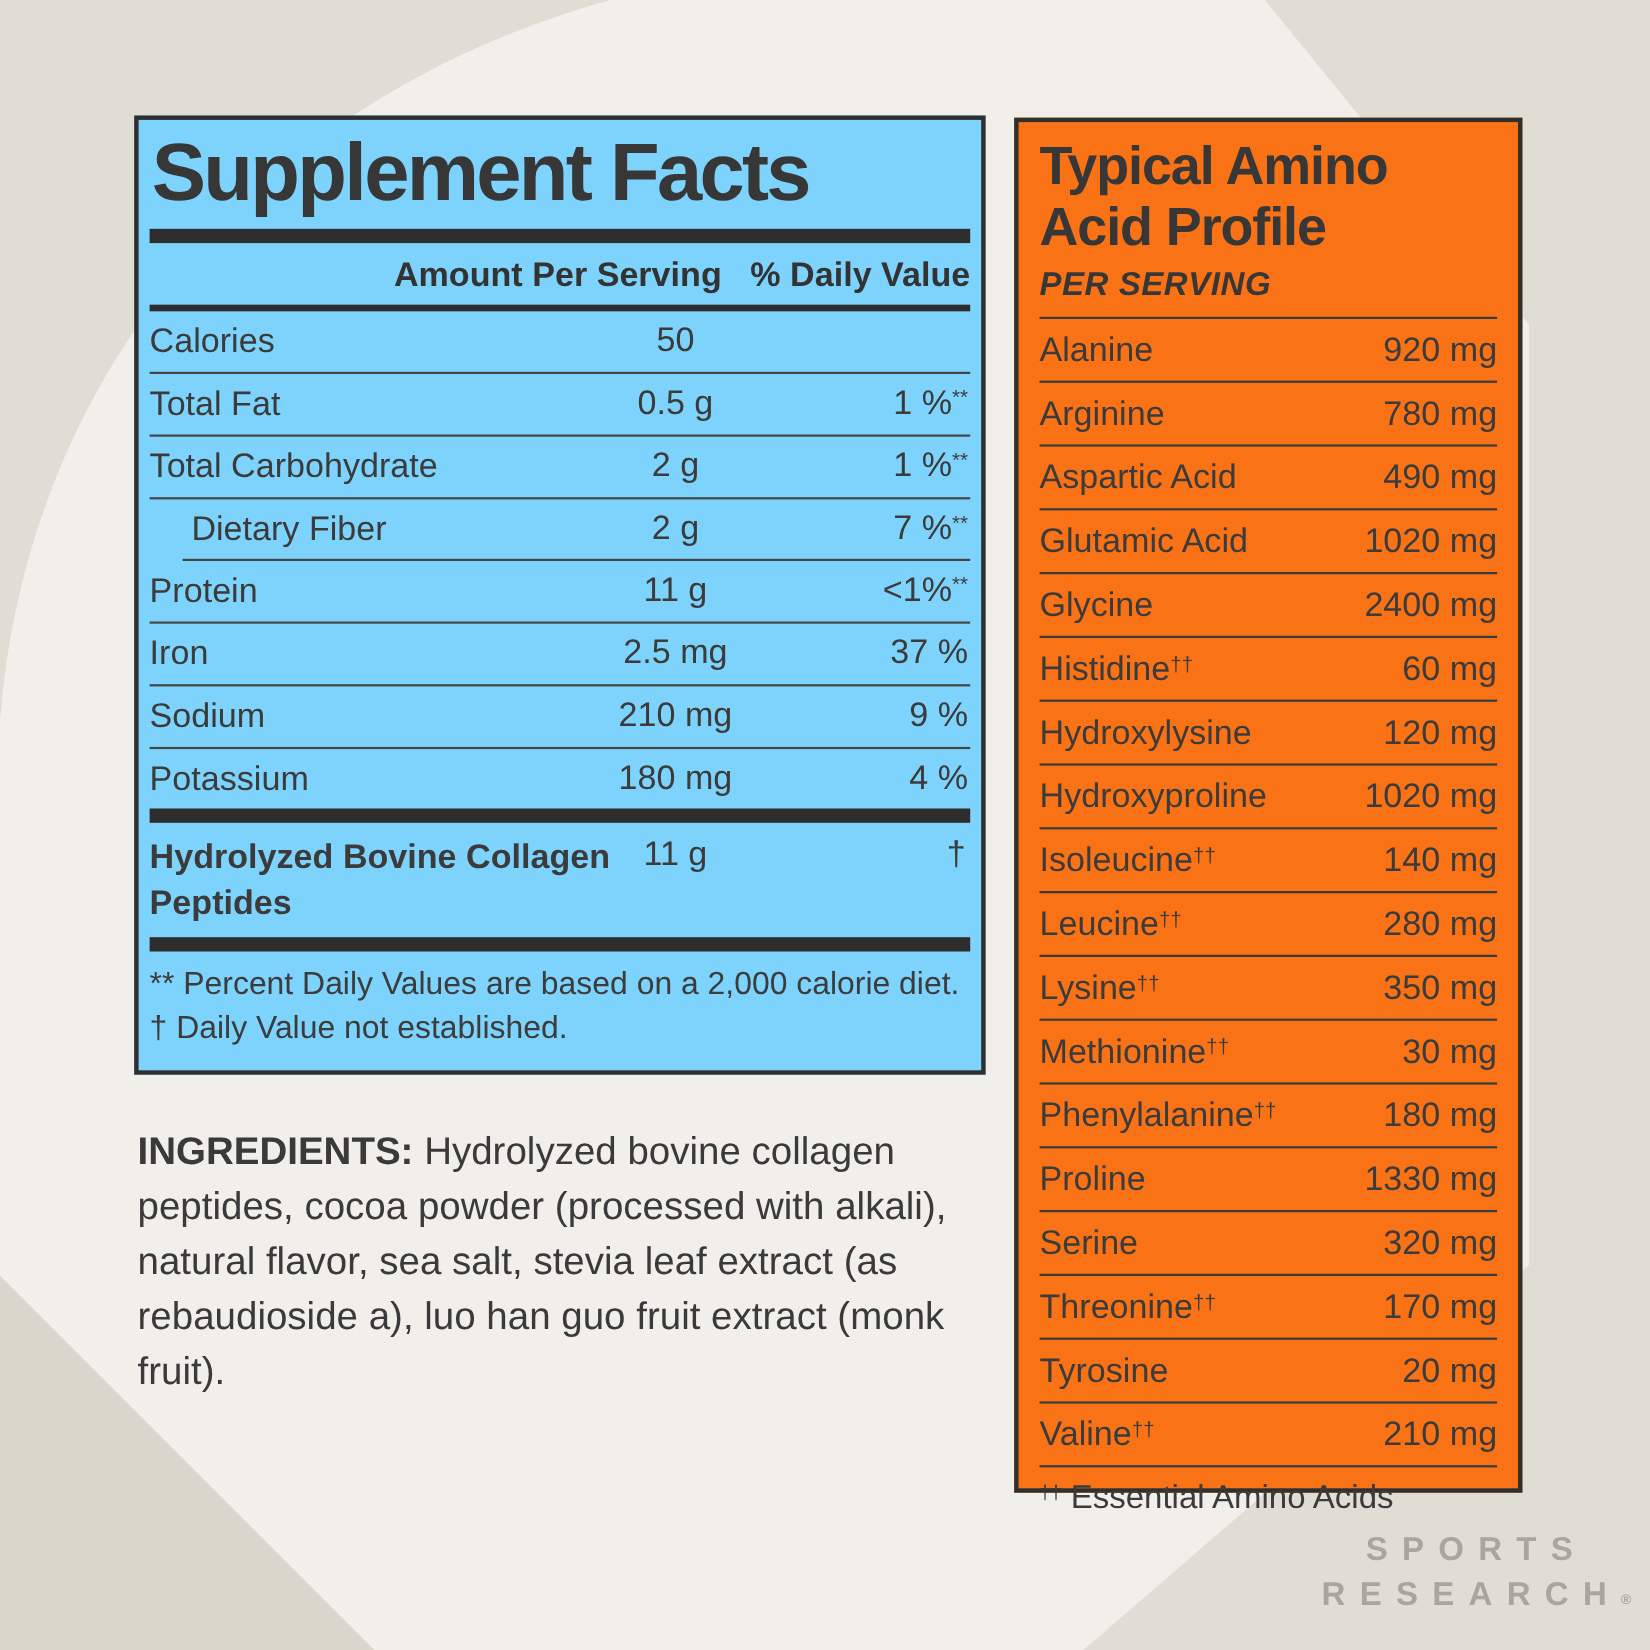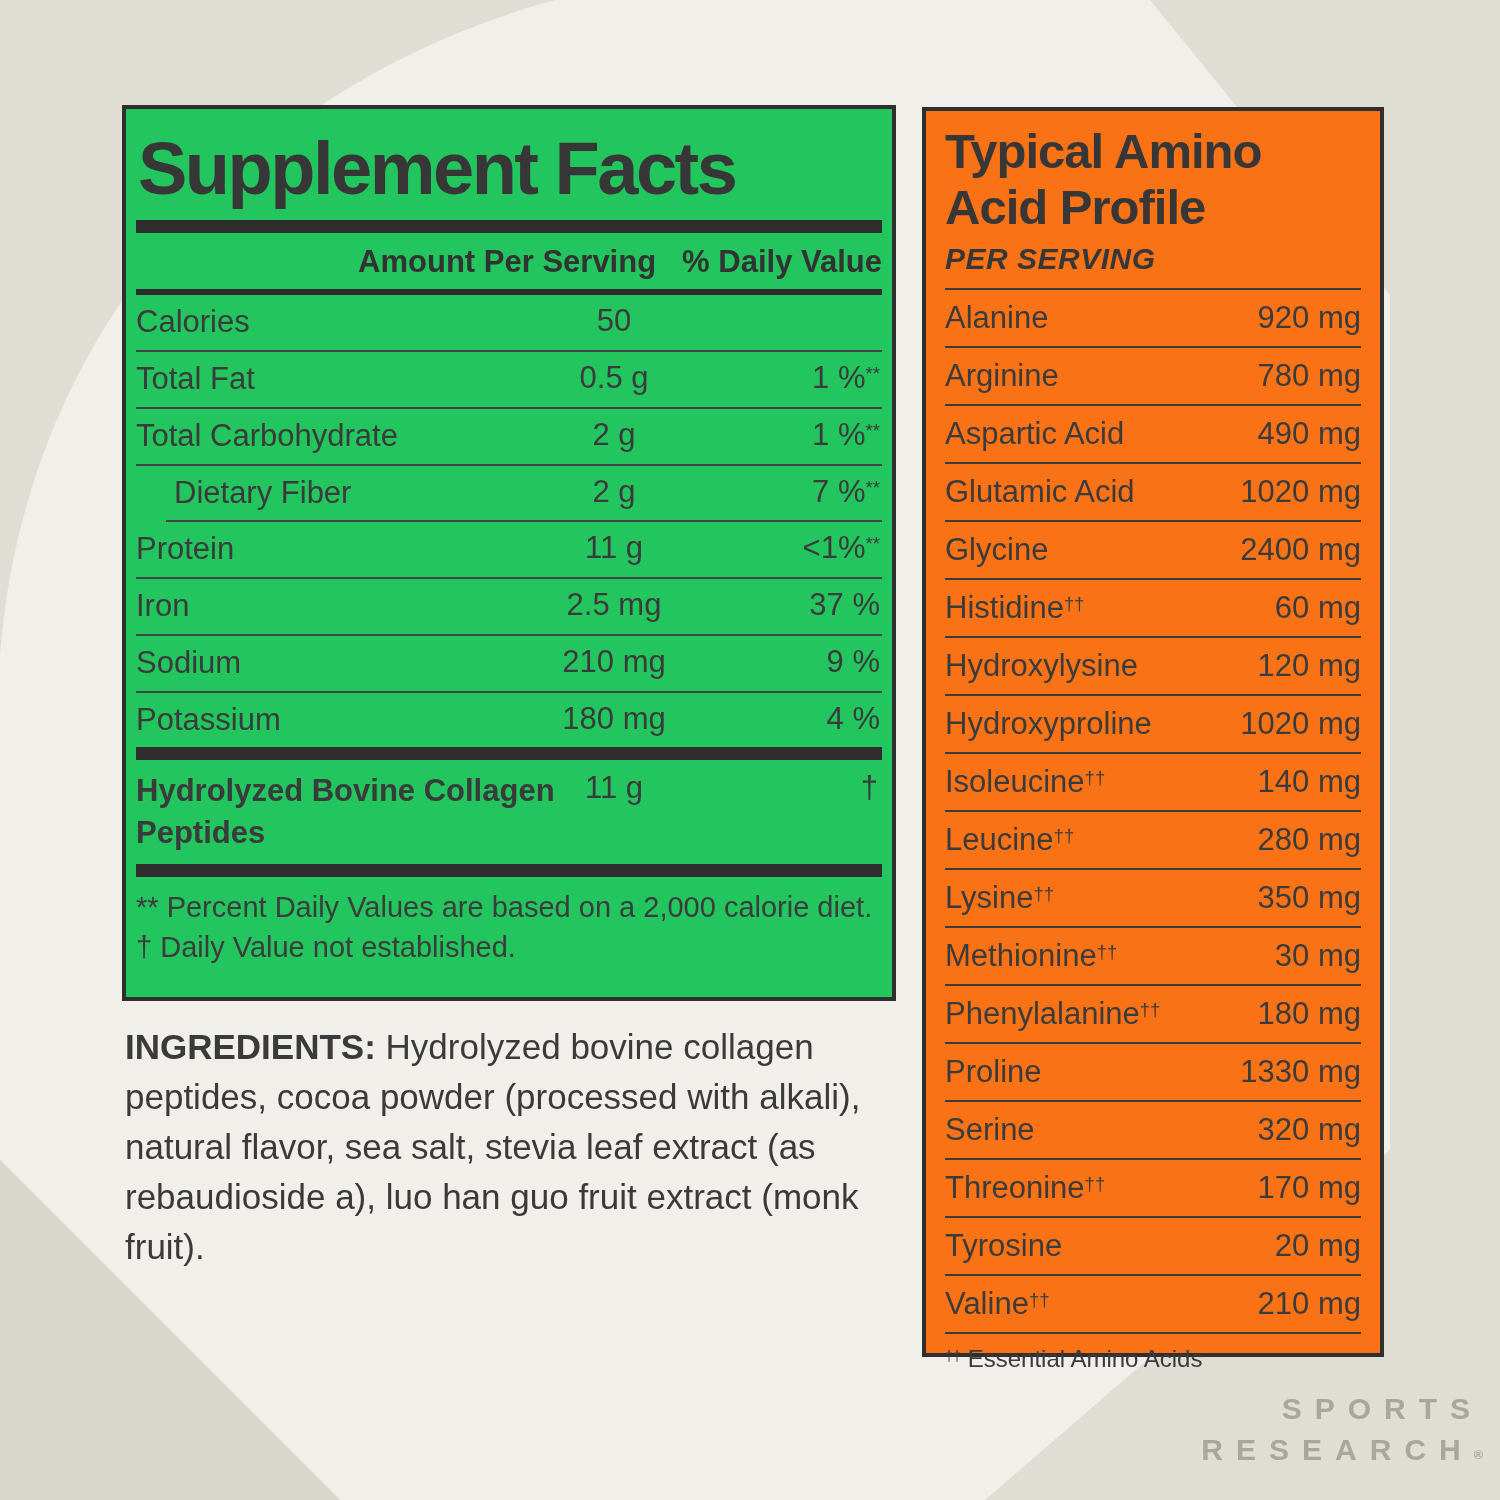--- a/index.html
+++ b/index.html
@@ -8,21 +8,21 @@
     background:#e0ddd4;
     font-family:"Liberation Sans", sans-serif;
     color:#3b3b3b;
     -webkit-font-smoothing:antialiased;
   }
   #bg-art{position:absolute;left:0;top:0;width:1500px;height:1500px;}
 
   
   #sf-panel{
     position:absolute;left:122px;top:105px;width:746px;height:864px;
-    background:#22c55e;border:4px solid #2f2f2f;padding:12px 10px;
+    background:#7dd3fc;border:4px solid #2f2f2f;padding:0 10px;
     box-sizing:content-box;
   }
   .sf-title{
     font-size:74px;font-weight:700;letter-spacing:-2.5px;color:#373737;
     line-height:1.02;margin:10px 0 0 2px;white-space:nowrap;
   }
   .sf-serving{font-size:31px;line-height:1.30;margin-top:12px;color:#3b3b3b;}
   .bar-thick{height:13px;background:#2d2d2d;}
   .bar-med{height:6px;background:#2d2d2d;}
   #sf-bar1{margin-top:14px;}
@@ -61,36 +61,36 @@
     font-size:49px;font-weight:700;letter-spacing:-1px;color:#373737;
     line-height:1.15;margin-top:12px;
   }
   .aa-sub{font-size:30px;font-weight:700;letter-spacing:0.5px;color:#373737;margin-top:6px;font-style:italic;}
   #aa-list{margin-top:12px;border-top:2px solid #3a3a3a;}
   .aa-row{
     display:flex;justify-content:space-between;align-items:flex-end;
     font-size:31px;padding:10px 0 10px 0;border-bottom:2px solid #3a3a3a;
   }
   .aa-row .val{white-space:nowrap;}
-  #aa-footnote{font-size:24px;padding:11px 0 0 0;}
+  #aa-footnote{font-size:30px;padding:11px 0 0 0;}
 
   
   #ingredients{
     position:absolute;left:125px;top:1022px;width:790px;
     font-size:35px;line-height:1.43;color:#3a3a3a;
   }
   #ingredients .lbl{font-weight:700;}
 
   
   #brand{
     position:absolute;right:30px;top:1388px;text-align:right;
     color:#a8a79d;font-size:30px;font-weight:700;letter-spacing:13px;
     line-height:1.38;
   }
-  #brand .ln{margin-right:-13px;}
+  #brand .ln{margin-right:-13px;text-align:center;}
   #brand .reg{font-size:0.42em;letter-spacing:0;vertical-align:0.1em;}
 </style>
 </head>
 <body>
 
 <div id="canvas">
 
   <svg id="bg-art" viewBox="0 0 1500 1500" aria-hidden="true">
     <rect x="0" y="0" width="1500" height="1500" fill="#e0ddd4"></rect>
     <path d="M 555,0 C 245,85 25,330 0,655 L 0,1160 L 340,1500 L 985,1500 L 1390,1150 L 1390,295 L 1150,0 Z" fill="#f1efe9"></path>

